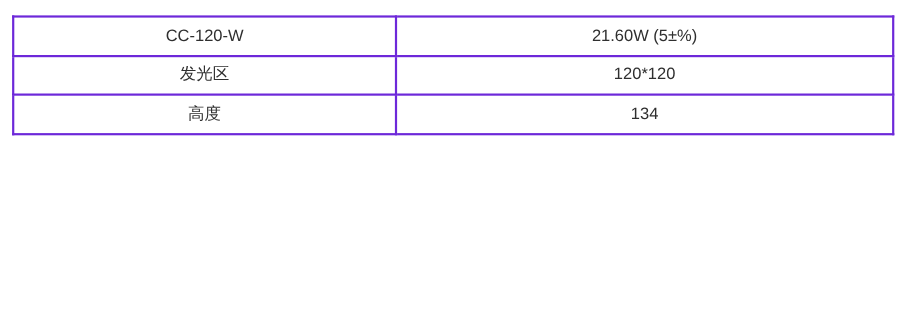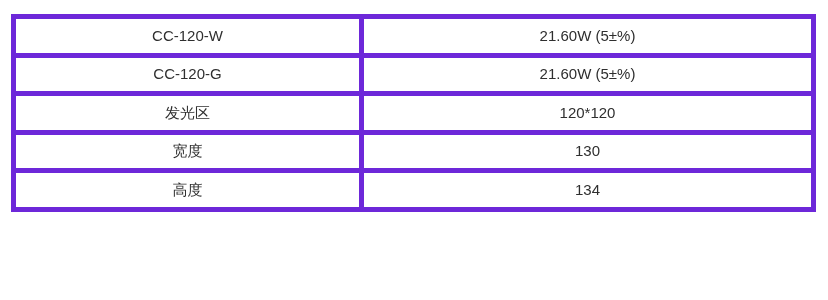--- a/index.html
+++ b/index.html
@@ -22,21 +22,21 @@
   }
   table.spec-table {
     border-collapse: collapse;
     table-layout: fixed;
     width: 800px;
     background: #ffffff;
   }
   table.spec-table col.col-param { width: 348px; }
   table.spec-table col.col-value { width: 452px; }
   table.spec-table td {
-    border: 5px solid #6d28d9;
+    border: 2px solid #6d28d9;
     height: 33.5px;
     padding: 0 6px;
     text-align: center;
     vertical-align: middle;
     font-size: 15px;
     line-height: 1.2;
     color: #2f2f2f;
     white-space: nowrap;
     overflow: hidden;
     text-overflow: ellipsis;
@@ -52,30 +52,22 @@
     <colgroup>
       <col class="col-param">
       <col class="col-value">
     </colgroup>
     <tbody id="spec-table-body">
         <tr>
           <td class="cell-param">CC-120-W</td>
           <td class="cell-value">21.60W (5±%)</td>
         </tr>
         <tr>
-          <td class="cell-param">CC-120-G</td>
-          <td class="cell-value">21.60W (5±%)</td>
-        </tr>
-        <tr>
           <td class="cell-param">发光区</td>
           <td class="cell-value">120*120</td>
-        </tr>
-        <tr>
-          <td class="cell-param">宽度</td>
-          <td class="cell-value">130</td>
         </tr>
         <tr>
           <td class="cell-param">高度</td>
           <td class="cell-value">134</td>
         </tr>
       </tbody>
   </table>
 </div>
 
 </body></html>

